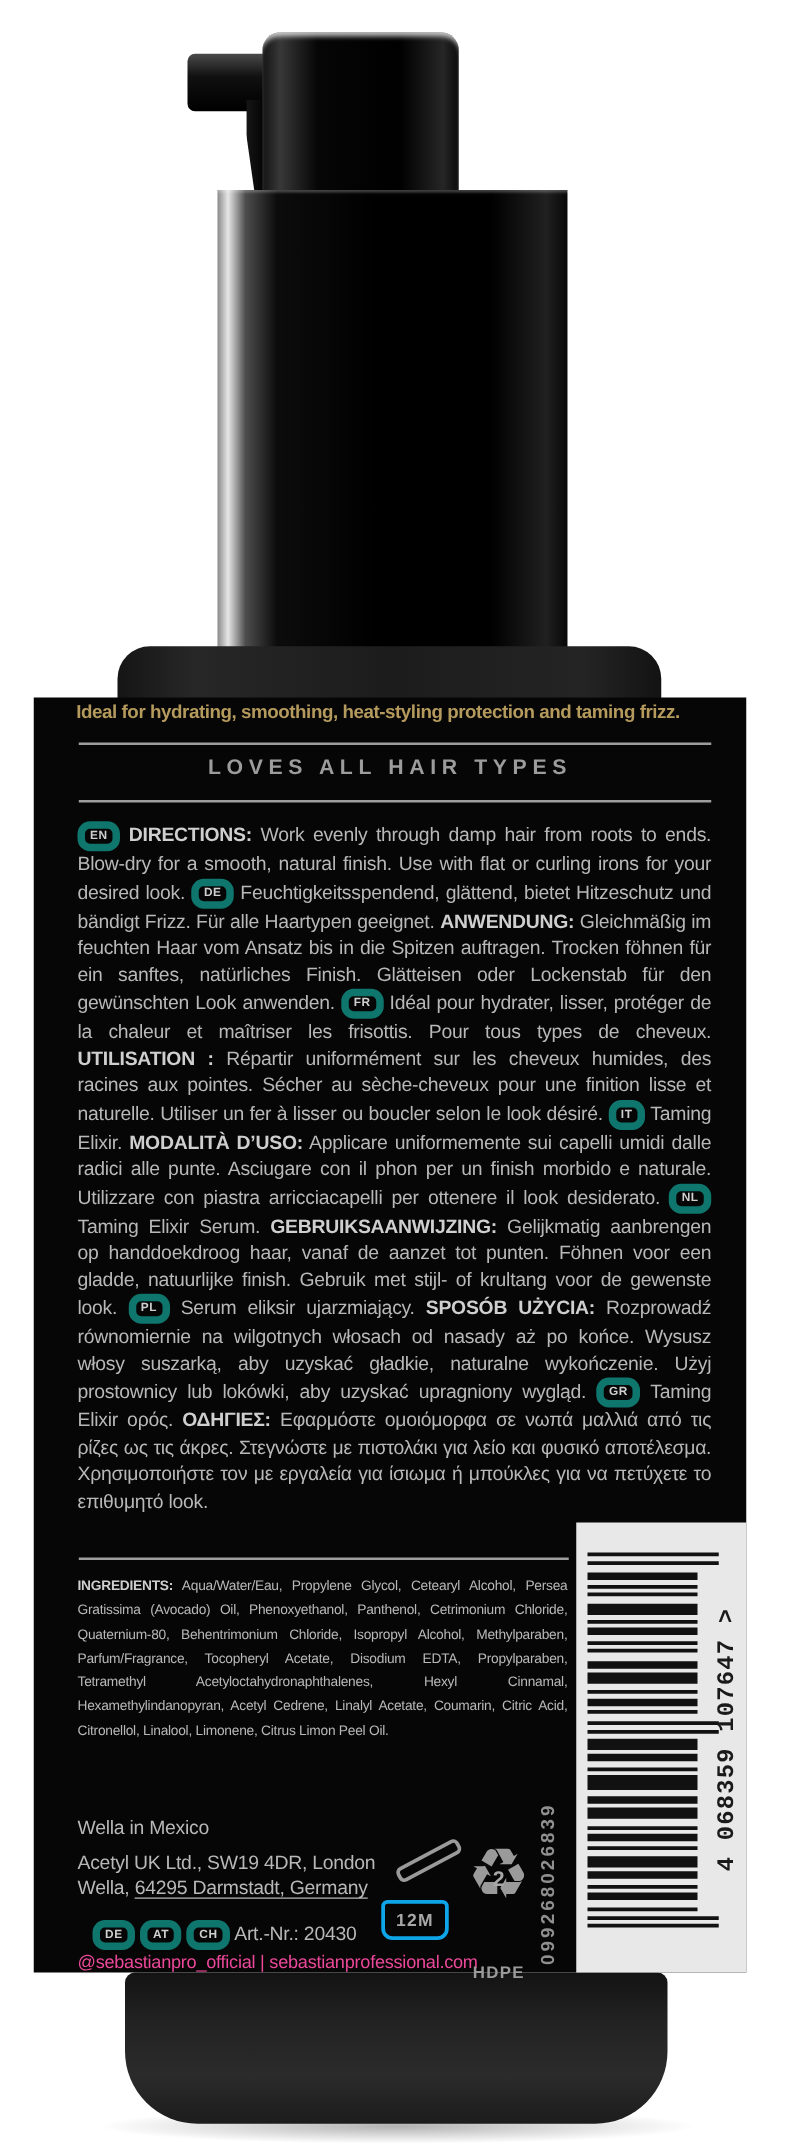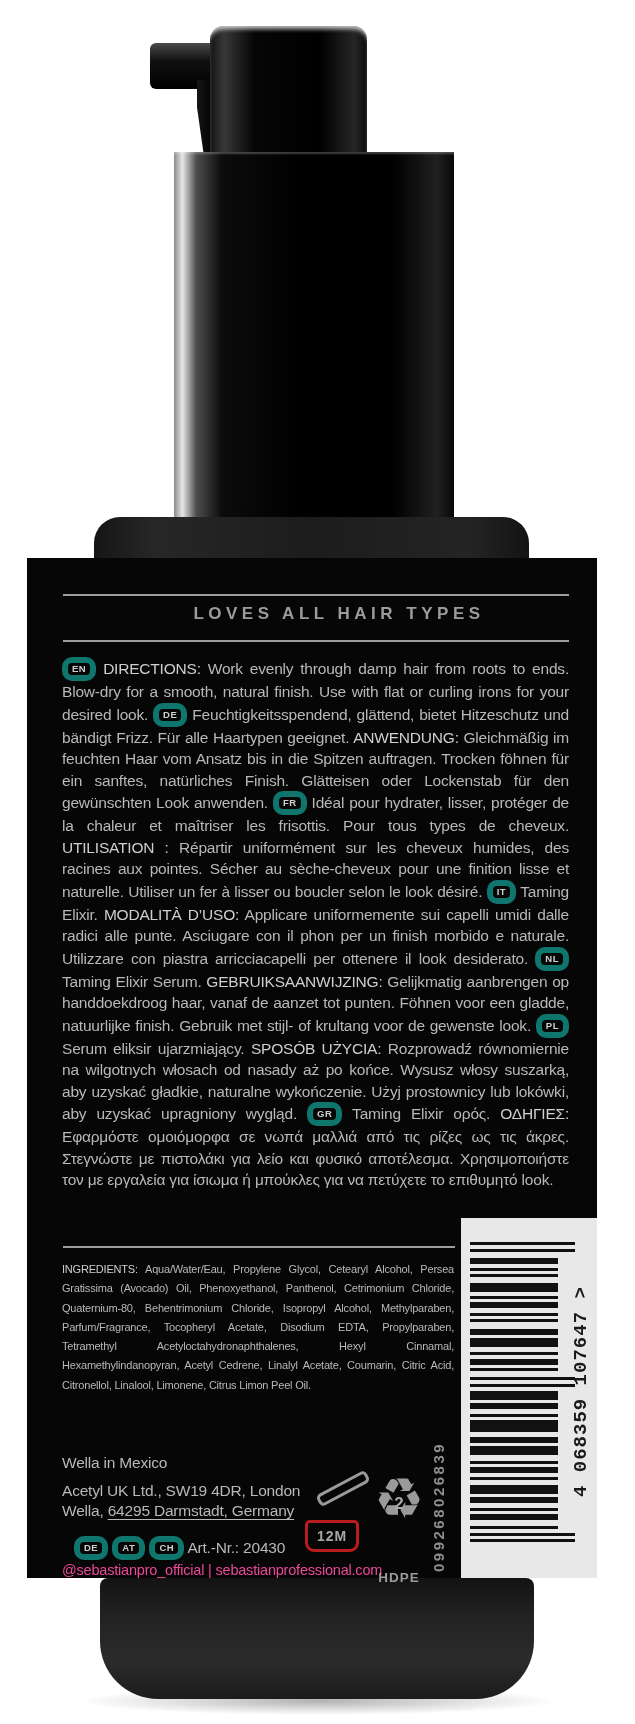--- a/index.html
+++ b/index.html
@@ -32,42 +32,42 @@
 
   
   .label{left:27px;top:558px;width:570px;height:1020px;background:#060606;color:#bdbdbd;}
   .tagline{left:34px;top:3px;width:505px;font-size:15px;font-weight:bold;letter-spacing:-.35px;
     color:#b49a5c;white-space:nowrap;}
   .rule{height:2px;background:#9d9d9d;}
   .rule1{left:36px;top:36px;width:506px;}
   .rule2{left:36px;top:82px;width:506px;}
   .rule3{left:36px;top:688px;width:392px;}
   .claim{left:0;top:46px;width:570px;text-align:center;font-size:17px;font-weight:bold;
-    letter-spacing:4.5px;color:#9c9c9c;margin-left:27px;}
+    letter-spacing:4.5px;color:#9c9c9c;}
   .directions{left:35px;top:99px;width:507px;font-size:15.5px;line-height:21.5px;
     letter-spacing:-.2px;text-align:justify;color:#b8b8b8;}
   .ingredients{left:35px;top:702px;width:392px;font-size:11px;line-height:19.3px;
     letter-spacing:-.2px;text-align:justify;color:#b8b8b8;}
-  .b{font-weight:normal;color:#cfcfcf;}
+  .b{font-weight:bold;color:#cfcfcf;}
   .badge{display:inline-block;border:6px solid #0f766e;border-radius:10px;padding:0 4px;
     font-size:9.5px;font-weight:bold;line-height:12px;letter-spacing:.5px;vertical-align:2px;
     color:#cfcfcf;}
   .line{left:35px;white-space:nowrap;font-size:15.5px;color:#b8b8b8;letter-spacing:-.2px;}
   .made-in{top:896px;}
   .addr1{top:924px;}
   .addr2{top:944px;}
   .artline{top:978px;padding-left:12px;}
   .social{top:1004px;font-size:14.5px;color:#ec4899;}
   .u{text-decoration:underline;text-underline-offset:3px;}
 
   
   .pao{left:276px;top:922px;width:62px;height:76px;}
   .pao-lid{position:absolute;left:12px;top:2px;width:50px;height:7px;border:3px solid #9a9a9a;
     border-radius:5px;transform:rotate(-28deg);}
-  .pao-body{position:absolute;left:2px;bottom:4px;width:48px;height:26px;border:3px solid #b91c1c;
+  .pao-body{position:absolute;left:2px;bottom:4px;width:48px;height:26px;border:3px solid #0ea5e9;
     border-radius:5px 5px 9px 9px;text-align:center;}
   .pao-body span{font-size:14px;font-weight:bold;color:#a8a8a8;line-height:26px;letter-spacing:1px;}
   .recycle{left:338px;top:912px;width:68px;height:92px;text-align:center;}
   .recycle-glyph{font-size:56px;line-height:58px;color:#9a9a9a;}
   .recycle-num{position:absolute;left:0;top:24px;width:100%;text-align:center;
     font-size:17px;font-weight:bold;color:#a8a8a8;}
   .recycle-label{position:absolute;left:0;top:62px;width:100%;text-align:center;
     font-size:13.5px;font-weight:bold;letter-spacing:1px;color:#9a9a9a;margin-top:38px;}
 
   
@@ -89,20 +89,21 @@
 <div class="abs spout-tip"></div>
 <div class="abs spout-arm"></div>
 <div class="abs pump-head"></div>
 <div class="abs pump-barrel"></div>
 <div class="abs shoulder"></div>
 <div class="abs base-shadow"></div>
 <div class="abs base"></div>
 
 <div class="abs label">
 
+  <div class="abs tagline">Ideal for hydrating, smoothing, heat-styling protection and taming frizz.</div>
   <div class="abs rule rule1"></div>
   <div class="abs claim">LOVES ALL HAIR TYPES</div>
   <div class="abs rule rule2"></div>
 
   <div class="abs directions"><span class="badge">EN</span> <span class="b">DIRECTIONS:</span> <span>Work evenly through damp hair from roots to ends. Blow-dry for a smooth, natural finish. Use with flat or curling irons for your desired look.</span> <span class="badge">DE</span> <span>Feuchtigkeitsspendend, glättend, bietet Hitzeschutz und bändigt Frizz. Für alle Haartypen geeignet.</span> <span class="b">ANWENDUNG:</span> <span>Gleichmäßig im feuchten Haar vom Ansatz bis in die Spitzen auftragen. Trocken föhnen für ein sanftes, natürliches Finish. Glätteisen oder Lockenstab für den gewünschten Look anwenden.</span> <span class="badge">FR</span> <span>Idéal pour hydrater, lisser, protéger de la chaleur et maîtriser les frisottis. Pour tous types de cheveux.</span> <span class="b">UTILISATION :</span> <span>Répartir uniformément sur les cheveux humides, des racines aux pointes. Sécher au sèche-cheveux pour une finition lisse et naturelle. Utiliser un fer à lisser ou boucler selon le look désiré.</span> <span class="badge">IT</span> <span>Taming Elixir.</span> <span class="b">MODALITÀ D’USO:</span> <span>Applicare uniformemente sui capelli umidi dalle radici alle punte. Asciugare con il phon per un finish morbido e naturale. Utilizzare con piastra arricciacapelli per ottenere il look desiderato.</span> <span class="badge">NL</span> <span>Taming Elixir Serum.</span> <span class="b">GEBRUIKSAANWIJZING:</span> <span>Gelijkmatig aanbrengen op handdoekdroog haar, vanaf de aanzet tot punten. Föhnen voor een gladde, natuurlijke finish. Gebruik met stijl- of krultang voor de gewenste look.</span> <span class="badge">PL</span> <span>Serum eliksir ujarzmiający.</span> <span class="b">SPOSÓB UŻYCIA:</span> <span>Rozprowadź równomiernie na wilgotnych włosach od nasady aż po końce. Wysusz włosy suszarką, aby uzyskać gładkie, naturalne wykończenie. Użyj prostownicy lub lokówki, aby uzyskać upragniony wygląd.</span> <span class="badge">GR</span> <span>Taming Elixir ορός.</span> <span class="b">ΟΔΗΓΙΕΣ:</span> <span>Εφαρμόστε ομοιόμορφα σε νωπά μαλλιά από τις ρίζες ως τις άκρες. Στεγνώστε με πιστολάκι για λείο και φυσικό αποτέλεσμα. Χρησιμοποιήστε τον με εργαλεία για ίσιωμα ή μπούκλες για να πετύχετε το επιθυμητό look.</span> </div>
 
   <div class="abs rule rule3"></div>
 
   <div class="abs ingredients"><span class="b">INGREDIENTS:</span> <span>Aqua/Water/Eau, Propylene Glycol, Cetearyl Alcohol, Persea Gratissima (Avocado) Oil, Phenoxyethanol, Panthenol, Cetrimonium Chloride, Quaternium-80, Behentrimonium Chloride, Isopropyl Alcohol, Methylparaben, Parfum/Fragrance, Tocopheryl Acetate, Disodium EDTA, Propylparaben, Tetramethyl Acetyloctahydronaphthalenes, Hexyl Cinnamal, Hexamethylindanopyran, Acetyl Cedrene, Linalyl Acetate, Coumarin, Citric Acid, Citronellol, Linalool, Limonene, Citrus Limon Peel Oil.</span> </div>
 

